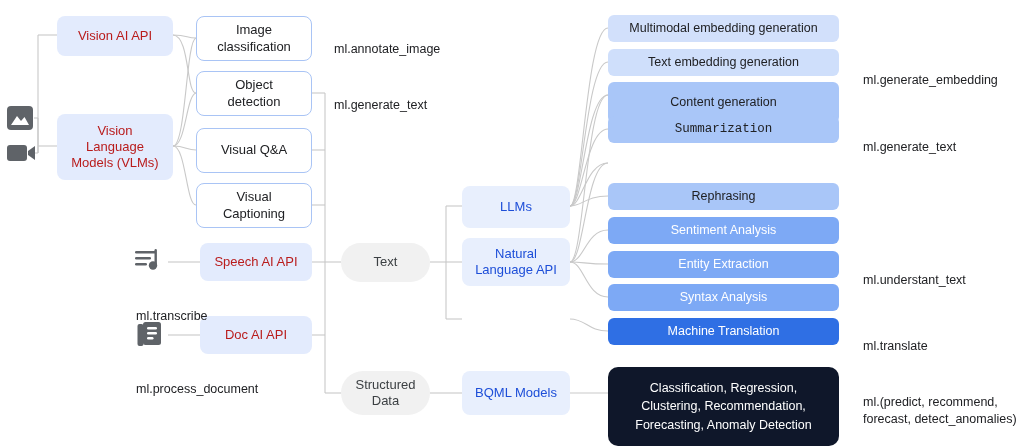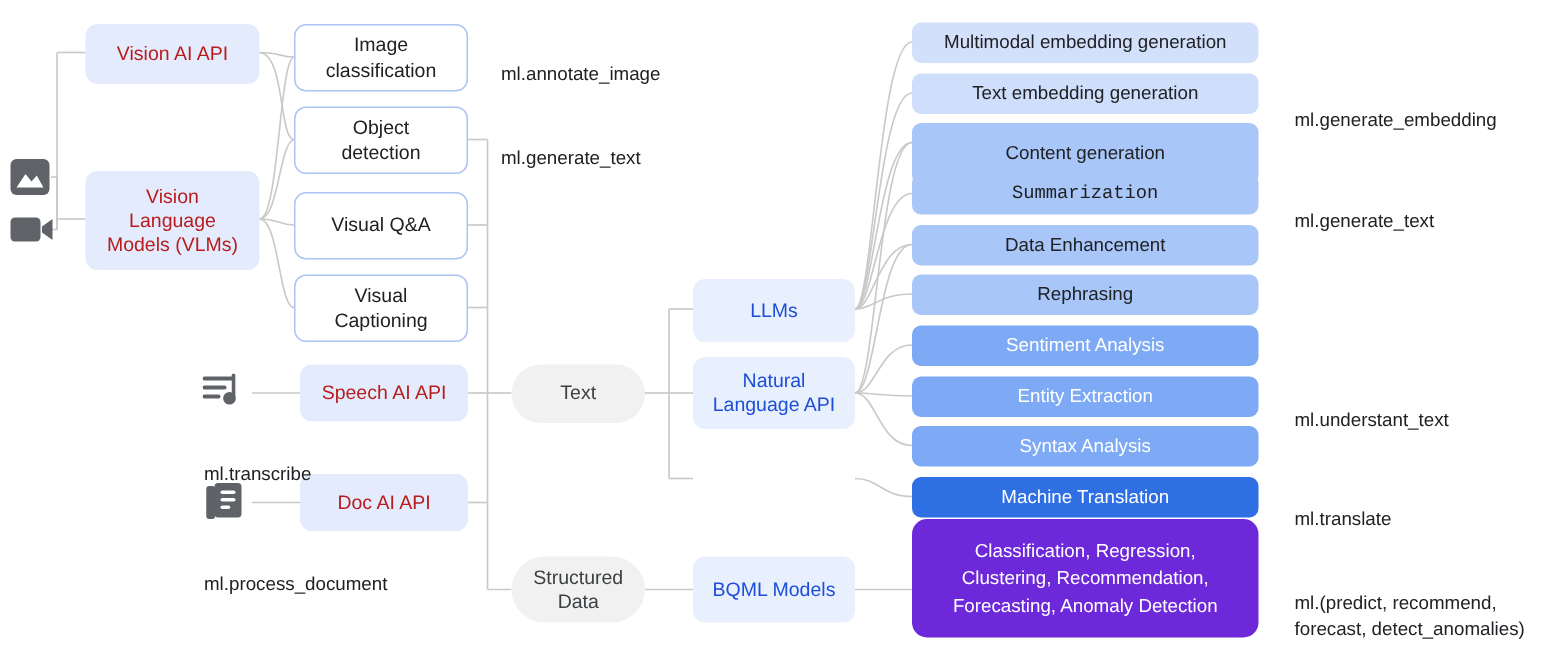--- a/index.html
+++ b/index.html
@@ -261,40 +261,37 @@
   </div>
   <div class="node r-box" style="left:608px; top:49px; width:231px; height:27px; background:#cfdffb; color:#202124;">
     <span>Text embedding generation</span>
   </div>
   <div class="node r-box" style="left:608px; top:82px; width:231px; height:41px; background:#a9c6f8; color:#202124;">
     <span>Content generation</span>
   </div>
   <div class="node r-box" style="left:608px; top:116px; width:231px; height:27px; background:#a9c6f8; color:#202124;font-family:Liberation Mono, monospace;">
     <span>Summarization</span>
   </div>
-  <div class="node r-box" style="left:608px; top:150px; width:231px; height:27px; background:#a9c6f8; color:#202124;">
-    <span>Data Enhancement</span>
-  </div>
   <div class="node r-box" style="left:608px; top:183px; width:231px; height:27px; background:#a9c6f8; color:#202124;">
     <span>Rephrasing</span>
   </div>
   <div class="node r-box" style="left:608px; top:217px; width:231px; height:27px; background:#7da9f5; color:#ffffff;justify-content:center;">
     <span>Sentiment Analysis</span>
   </div>
   <div class="node r-box" style="left:608px; top:251px; width:231px; height:27px; background:#7da9f5; color:#ffffff;">
     <span>Entity Extraction</span>
   </div>
   <div class="node r-box" style="left:608px; top:284px; width:231px; height:27px; background:#7da9f5; color:#ffffff;">
     <span>Syntax Analysis</span>
   </div>
   <div class="node r-box" style="left:608px; top:318px; width:231px; height:27px; background:#2f6fe4; color:#ffffff;">
     <span>Machine Translation</span>
   </div>
 
-  <div class="node r-big" style="left:608px; top:346px; width:231px; height:79px; background:#6d28d9; color:#ffffff;">
+  <div class="node r-big" style="left:608px; top:367px; width:231px; height:79px; background:#0f172a; color:#ffffff;">
     <span style="white-space:pre-line;">Classification, Regression,
 Clustering, Recommendation,
 Forecasting, Anomaly Detection</span>
   </div>
 
   <div class="ann" style="left:334px; top:23px;">
     <span>ml.annotate_image</span>
   </div>
   <div class="ann" style="left:334px; top:79px;">
     <span>ml.generate_text</span>

